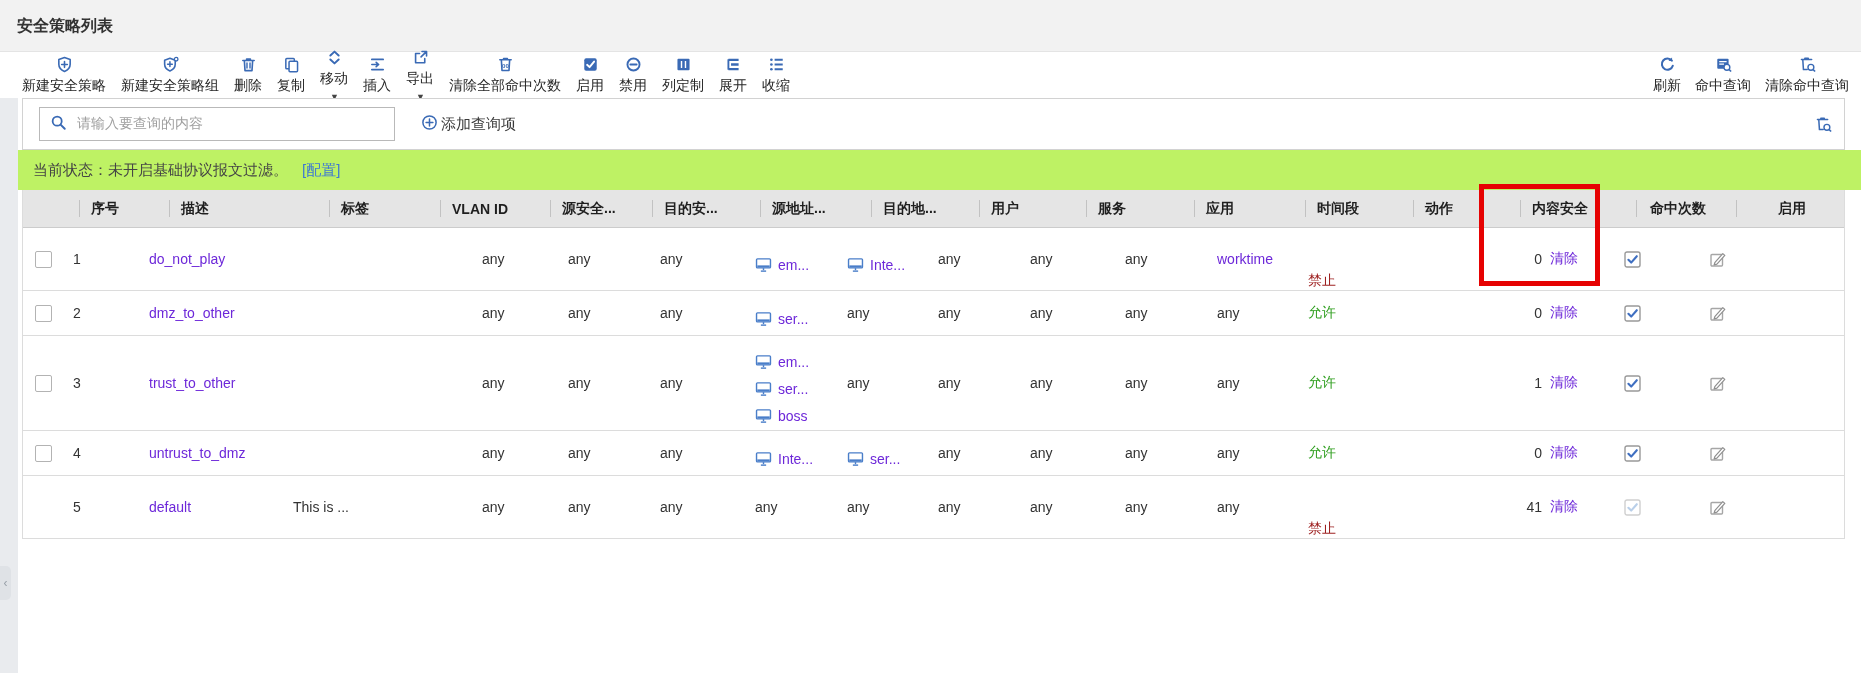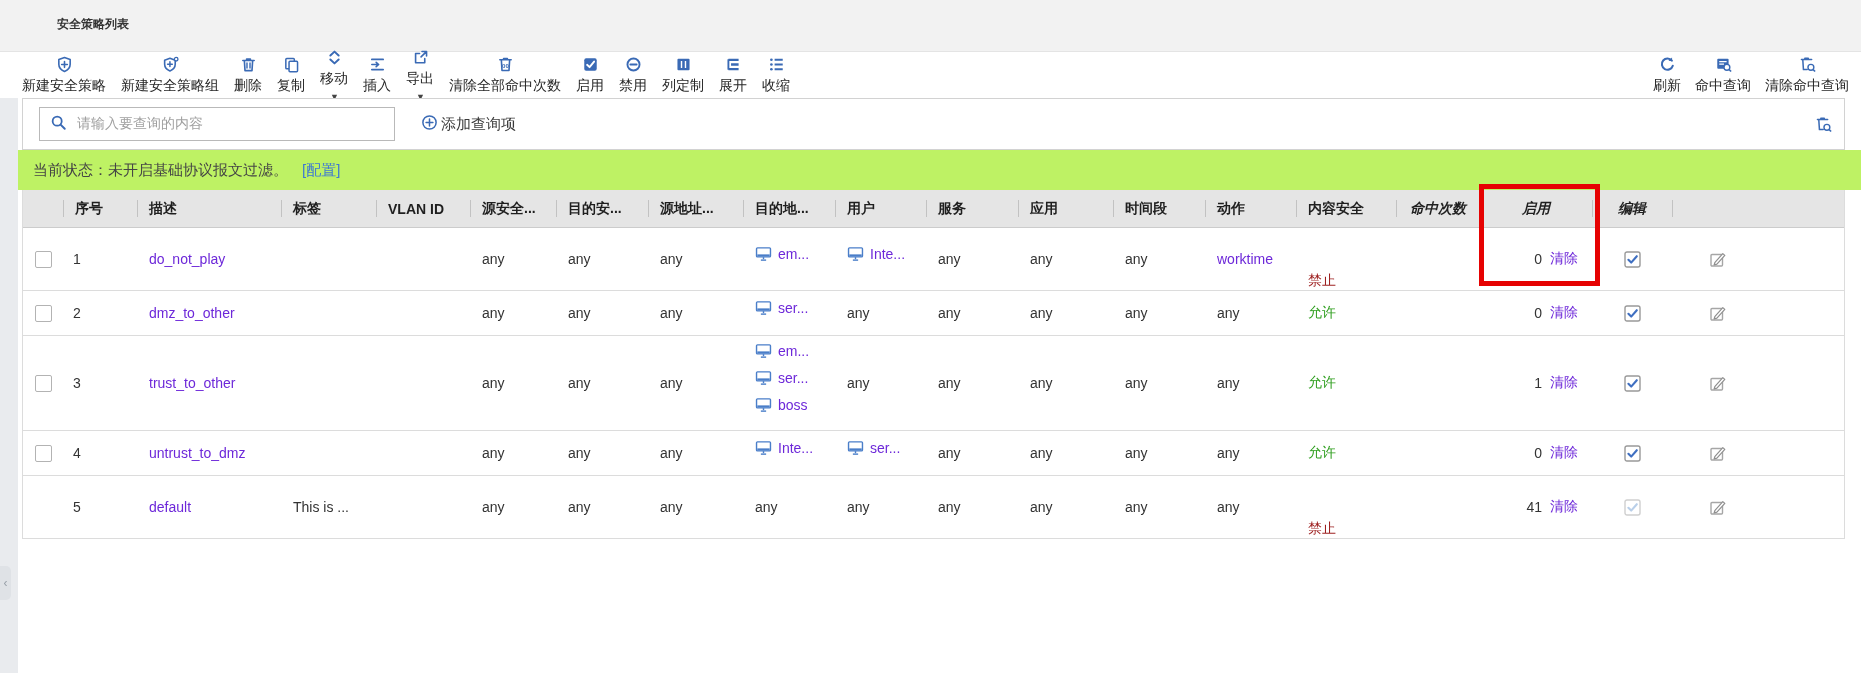--- a/index.html
+++ b/index.html
@@ -1,20 +1,20 @@
 <!DOCTYPE html>
 <html><head>
 <meta charset="utf-8">
 <style>
   html,body{margin:0;padding:0;background:#fff;}
   .page{position:relative;width:1861px;height:673px;overflow:hidden;background:#fff;
         font-family:"Liberation Sans","DejaVu Sans",sans-serif;color:#333;}
   
   .titlebar{position:absolute;left:0;top:0;width:100%;height:52px;background:#f2f2f2;border-bottom:1px solid #e4e4e4;box-sizing:border-box;}
-  .title{position:absolute;left:17px;top:16px;font-size:12px;font-weight:bold;color:#333;margin-left:40px;}
+  .title{position:absolute;left:17px;top:16px;font-size:16px;font-weight:bold;color:#333;}
   
   .gutter{position:absolute;left:0;top:98px;width:18px;height:575px;background:#e9ebee;}
   .gutter-handle{position:absolute;left:0;top:566px;width:11px;height:34px;background:#dfe2e6;border-radius:0 5px 5px 0;
       display:flex;align-items:center;justify-content:center;color:#98a0a8;font-size:12px;cursor:pointer;}
   
   .toolbar{position:absolute;left:22px;top:52px;right:0;height:46px;display:flex;align-items:center;padding-right:12px;box-sizing:border-box;}
   .tb-left{display:flex;align-items:center;gap:15px;flex:0 0 auto;}
   .tb-right{display:flex;align-items:center;gap:14px;margin-left:auto;flex:0 0 auto;}
   .tb-item{display:flex;align-items:center;gap:4px;font-size:14px;color:#262626;cursor:pointer;white-space:nowrap;flex-direction:column;}
   .tb-item svg{display:block;}
@@ -28,39 +28,39 @@
   .searchbox input::placeholder{color:#a0a0a0;}
   .add-query{display:flex;align-items:center;gap:3px;margin-left:26px;font-size:15px;color:#3a3a3a;cursor:pointer;}
   .search-right-icon{margin-left:auto;margin-right:12px;cursor:pointer;display:flex;}
   
   .statusrow{position:absolute;left:0;top:150px;width:100%;height:40px;display:flex;align-items:center;background:#bef264;}
   .status-text{margin-left:33px;font-size:15px;color:#454545;}
   .config-link{margin-left:14px;font-size:15px;color:#3f7ad1;cursor:pointer;}
   
   .tablewrap{position:absolute;left:22px;top:190px;width:1823px;border-left:1px solid #dcdcdc;border-right:1px solid #dcdcdc;box-sizing:border-box;}
   .gridcols{display:grid;grid-template-columns:40px 74px 144px 95px 94px 86px 92px 95px 92px 91px 92px 95px 92px 91px 100px 84px 112px 80px 90px 1fr;}
-  .t-head{background:#e5e5e5;height:37px;align-items:center;border-bottom:1px solid #cccccc;}
+  .t-head{background:#e5e5e5;height:37px;align-items:center;border-bottom:1px solid #cccccc;gap:16px;}
   .head-cell{position:relative;height:100%;display:flex;align-items:center;padding-left:12px;box-sizing:border-box;
       font-size:14px;font-weight:bold;color:#1f1f1f;white-space:nowrap;overflow:hidden;}
   .head-cell::before{content:"";position:absolute;left:0;top:10px;bottom:10px;width:1px;background:#c2c2c2;}
   .head-cell:first-child::before{display:none;}
-  .head-center{justify-content:center;padding-left:0;font-style:italic;}
+  .head-center{justify-content:center;padding-left:0;}
   .t-row{align-items:center;border-bottom:1px solid #dcdcdc;background:#fff;}
   .t-body .t-row:nth-child(1){min-height:56px;}
   .t-body .t-row:nth-child(2){min-height:44px;}
   .t-body .t-row:nth-child(3){min-height:94px;}
   .t-body .t-row:nth-child(4){min-height:44px;}
   .t-body .t-row:nth-child(5){min-height:47px;}
   .cell{display:flex;align-items:center;padding-left:12px;box-sizing:border-box;font-size:14px;color:#333;min-width:0;white-space:nowrap;}
   .cell-center{justify-content:center;padding-left:0;}
   .cell-seq{padding-left:10px;}
   .cb{width:15px;height:15px;border:1px solid #b3b3b3;border-radius:2px;background:#fff;cursor:pointer;flex:0 0 auto;}
   .link{color:#6d28d9;cursor:pointer;}
   .addr-list{display:flex;flex-direction:column;justify-content:center;}
-  .addr-line{display:flex;align-items:flex-start;gap:6px;height:27px;}
+  .addr-line{display:flex;align-items:flex-end;gap:6px;height:27px;}
   .action-deny{color:#9c1d1d;margin-top:44px;}
   .action-allow{color:#2e9e1e;}
   .cell-hits{justify-content:flex-end;padding-right:14px;gap:8px;}
   .hit-num{color:#333;}
   .edit-btn{cursor:pointer;display:flex;}
   .enable-box{cursor:pointer;display:flex;}
   
   .redbox{position:absolute;left:1479px;top:184px;width:121px;height:102px;border:5px solid #e60202;box-sizing:border-box;pointer-events:none;z-index:5;}
 </style>
 </head>

